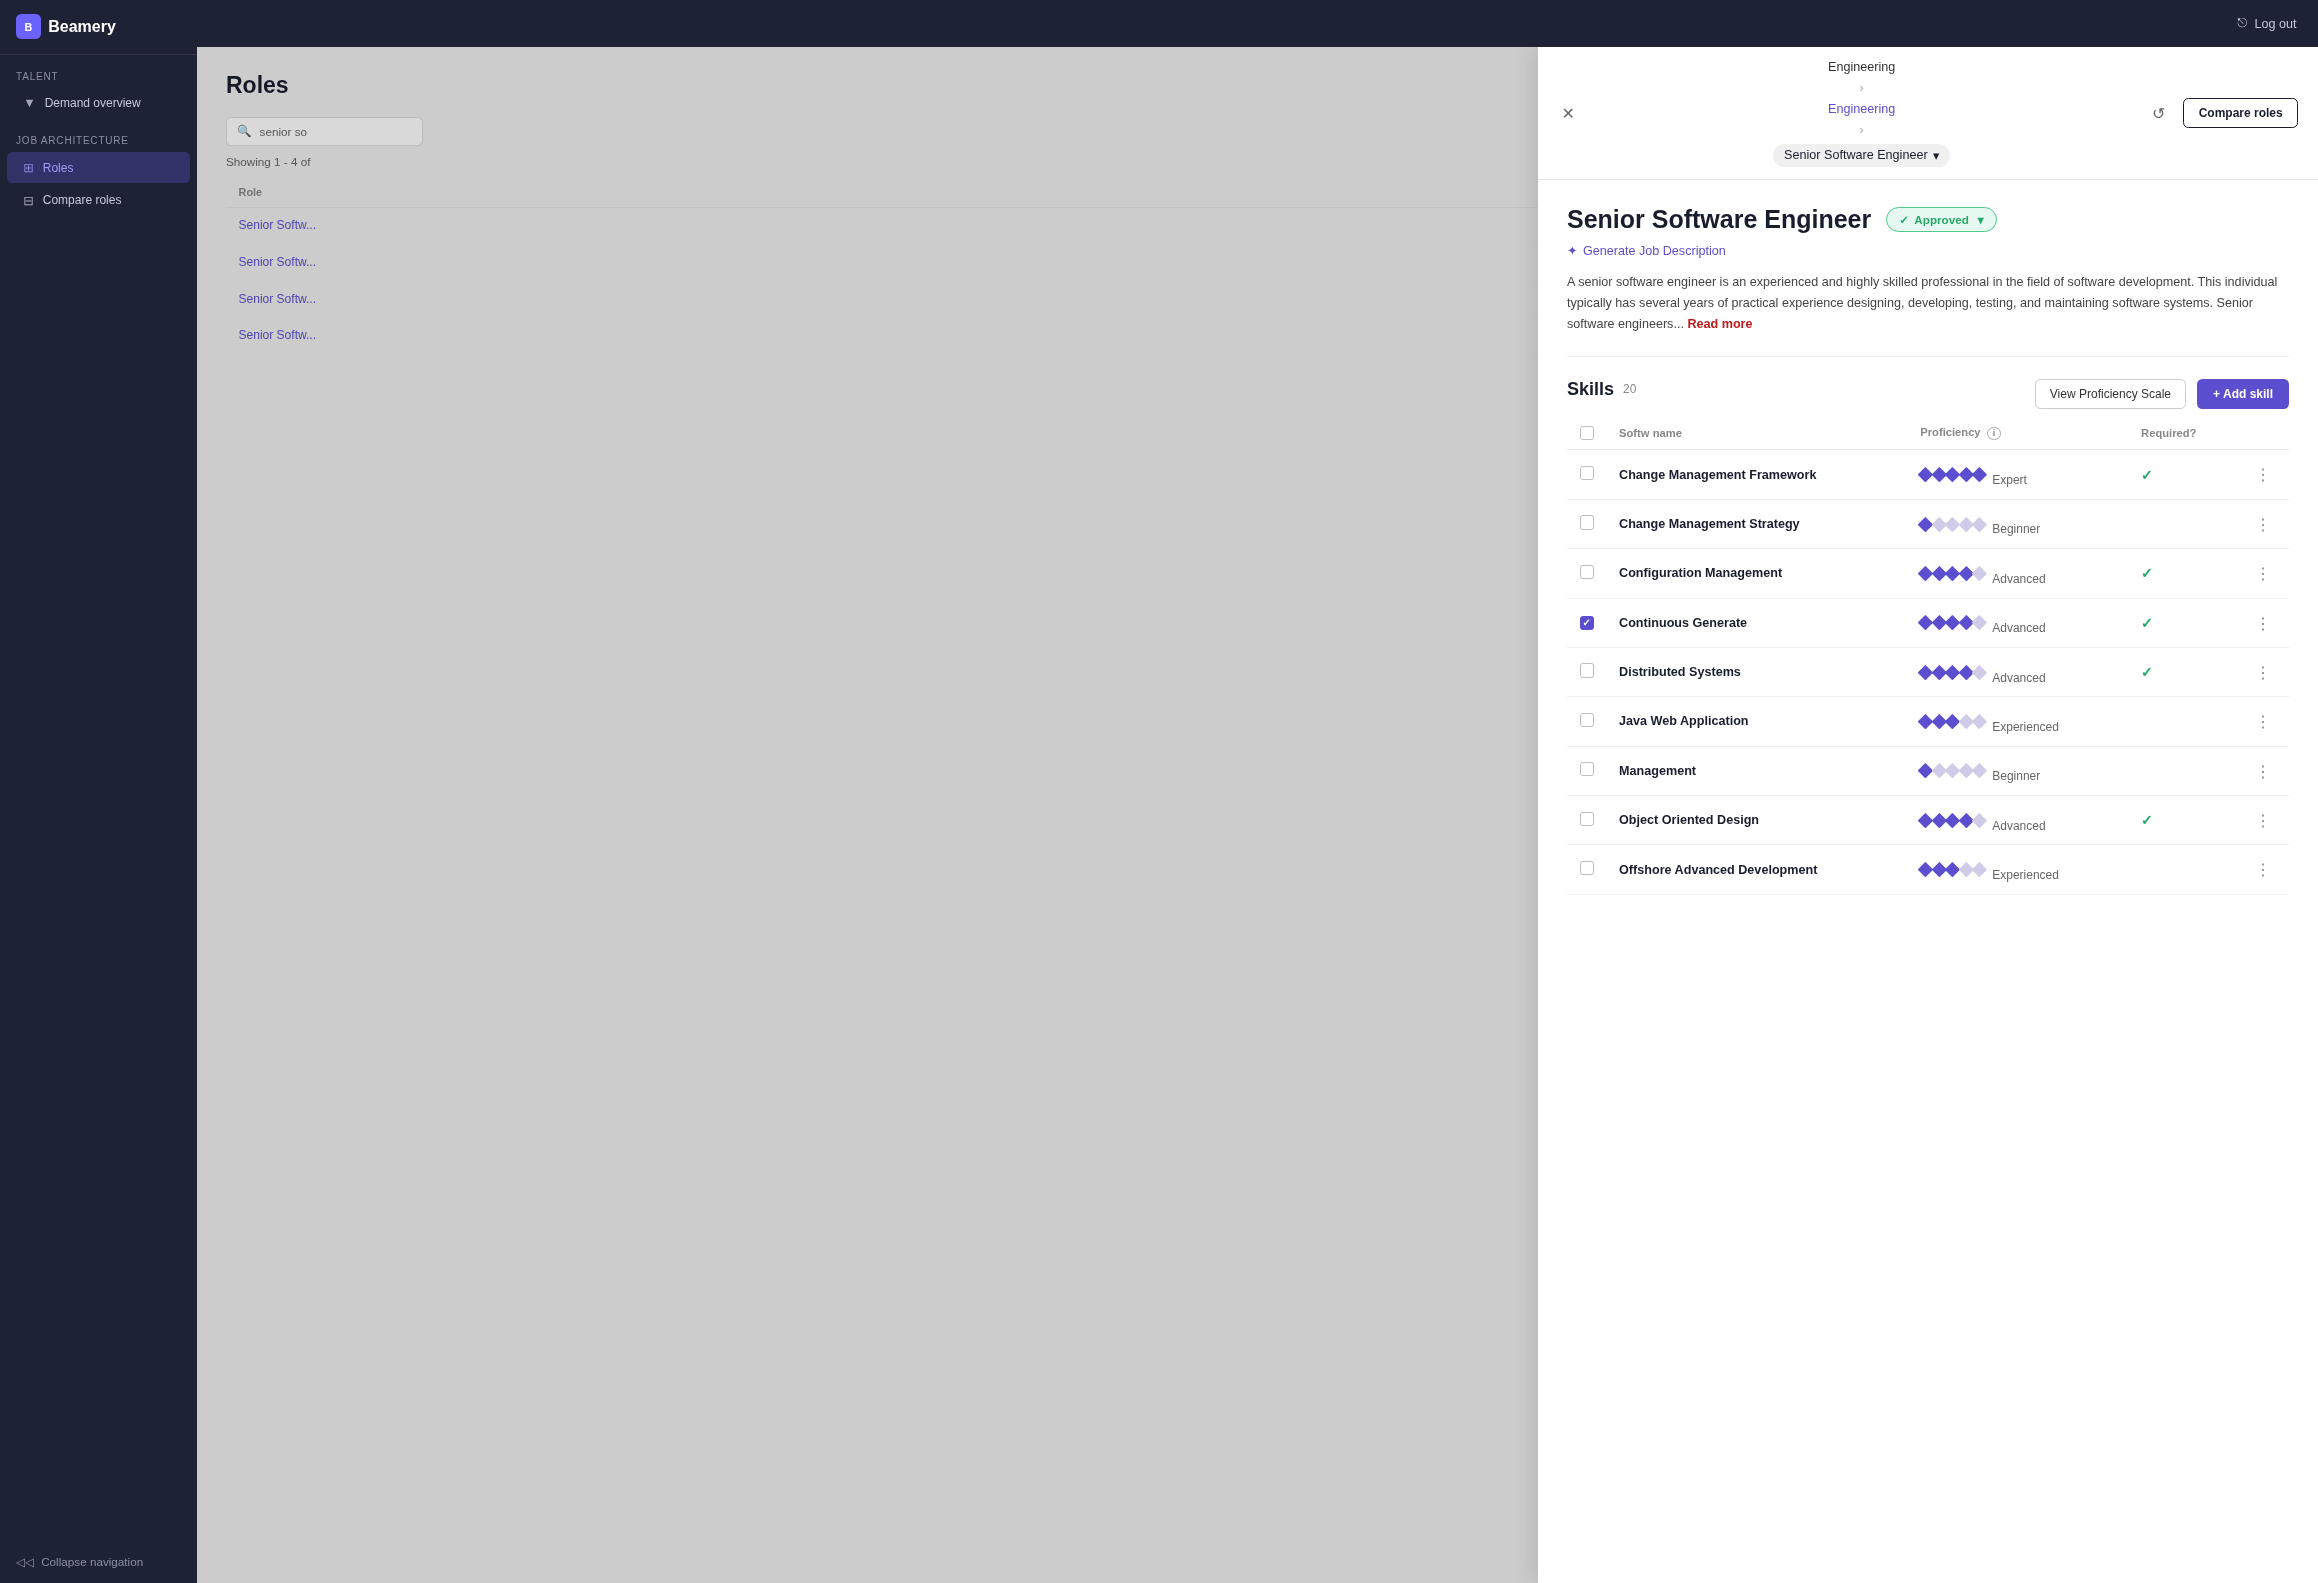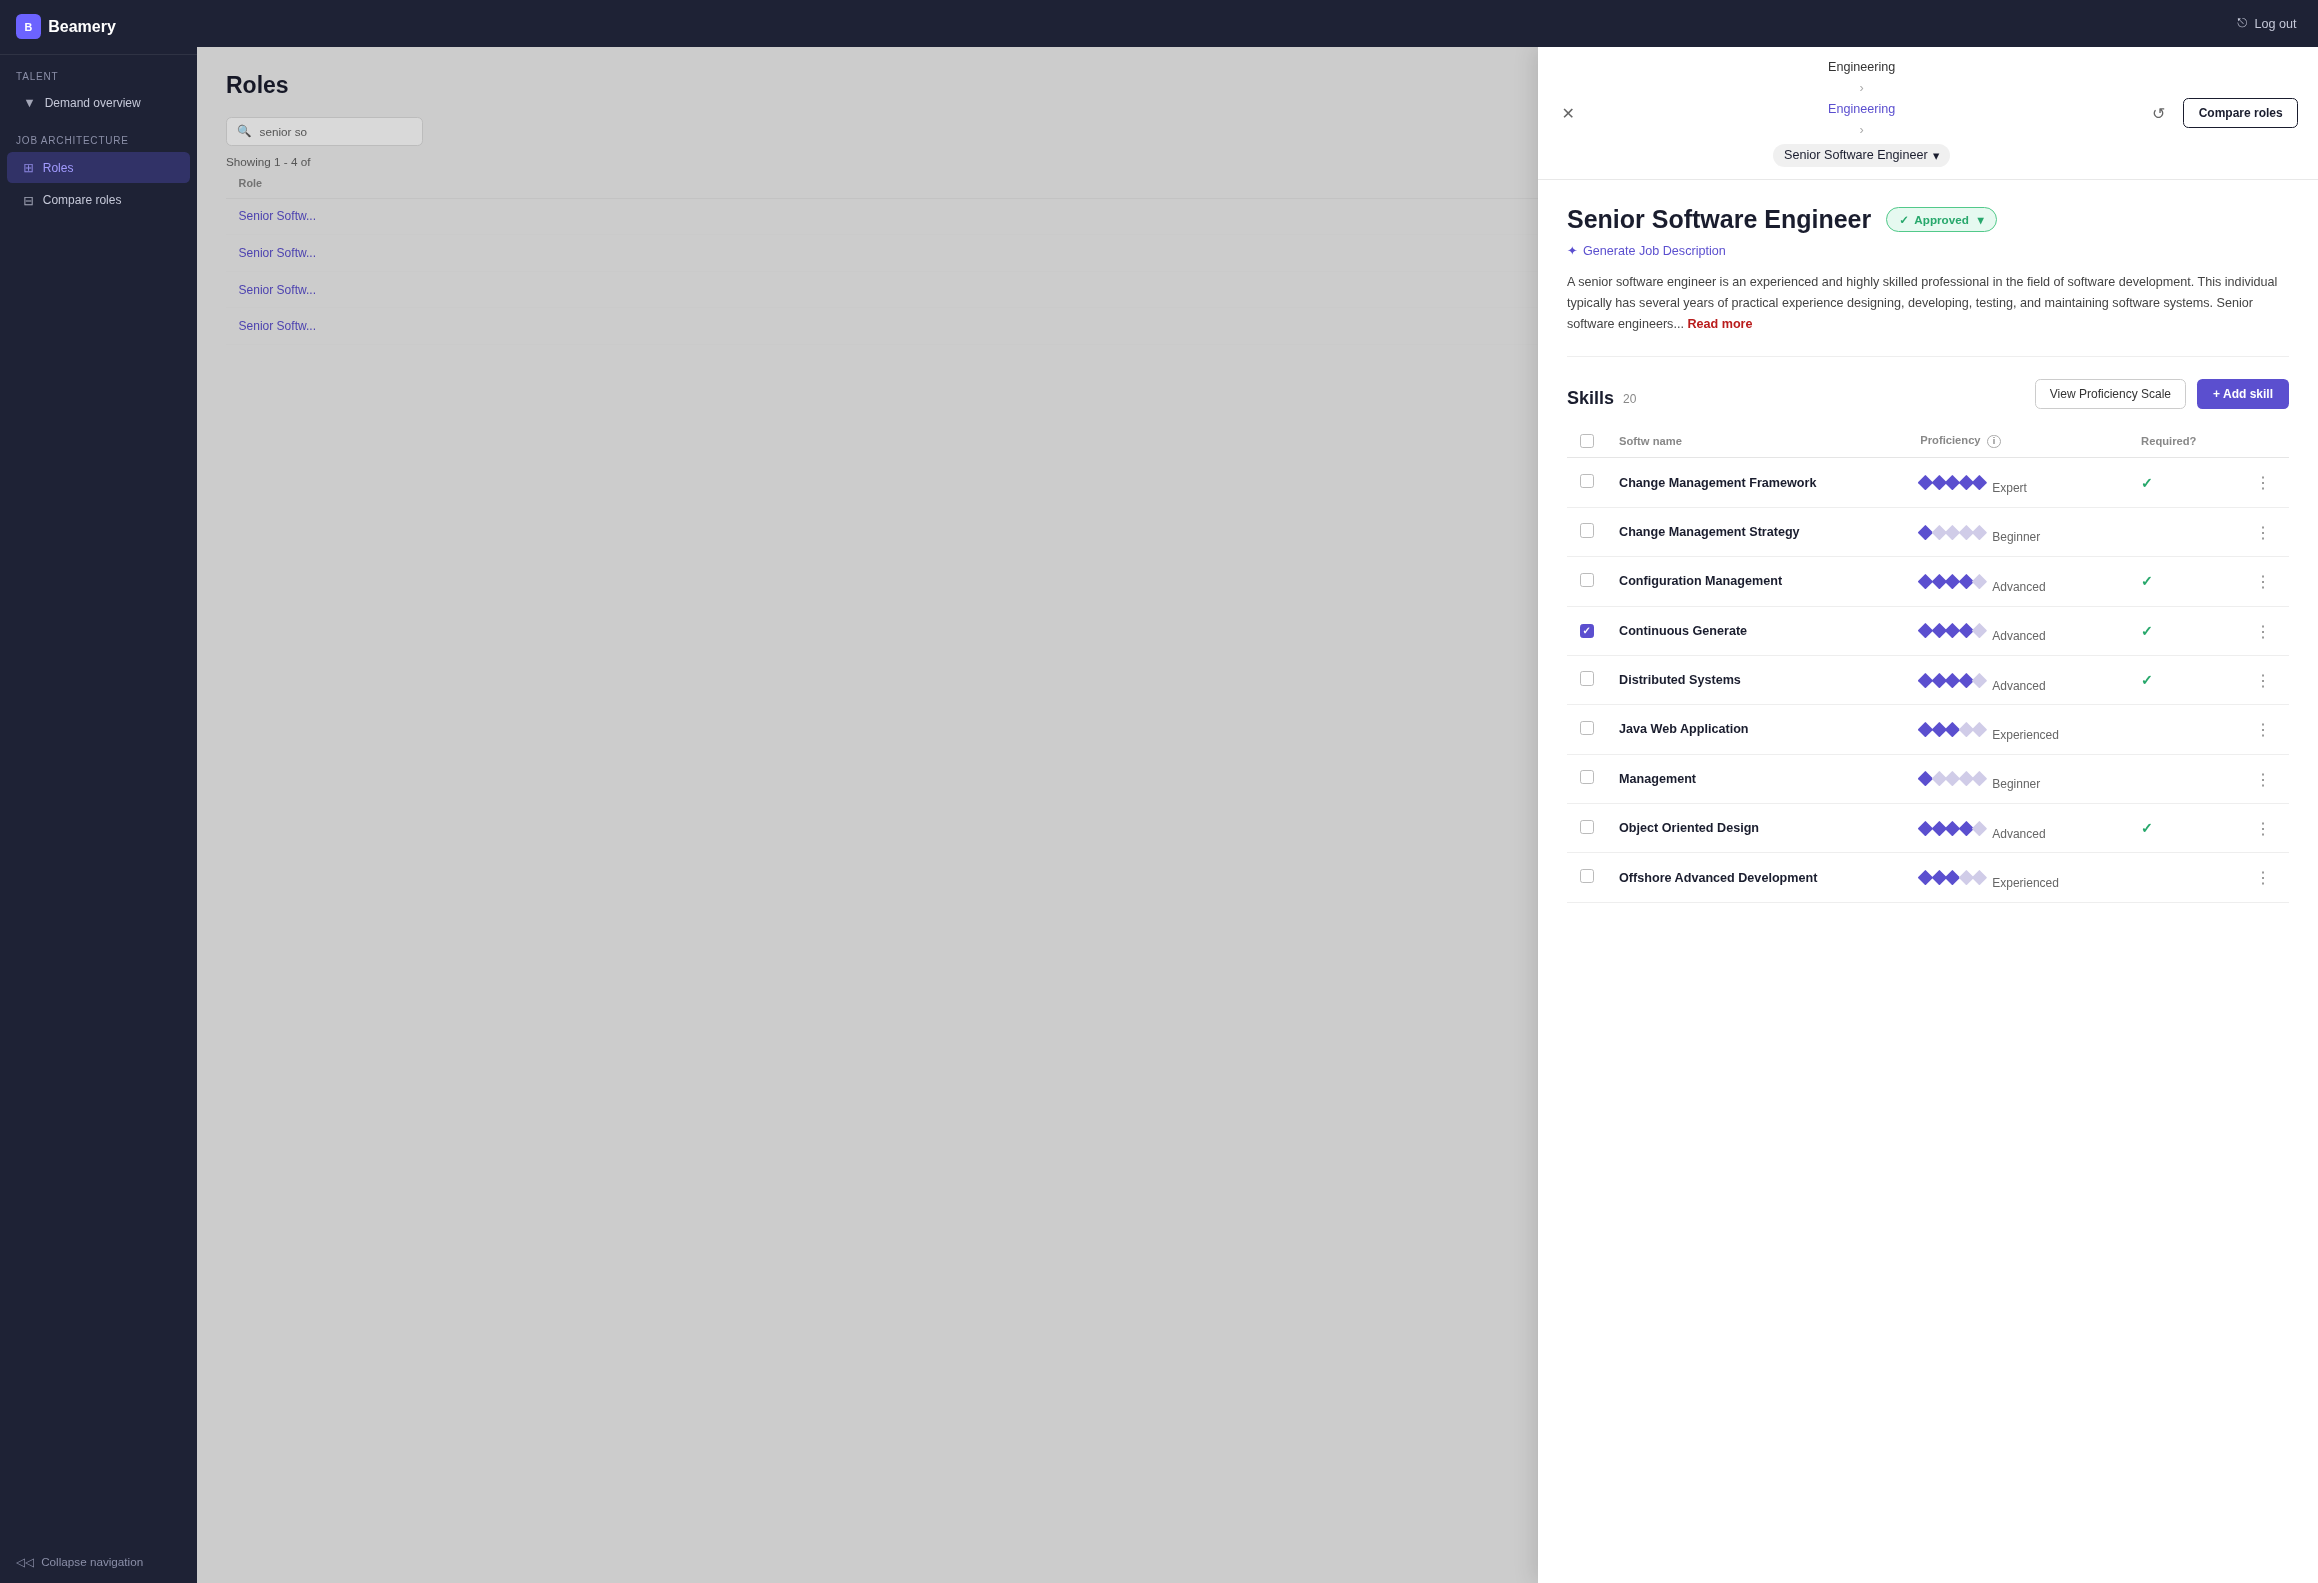--- a/index.html
+++ b/index.html
@@ -81,21 +81,21 @@
       font-size: 23px; font-weight: 700; color: #1a1d2e; margin-bottom: 18px;
     }
 
     
     .search-bar {
       display: flex; align-items: center; gap: 7.2px;
       background: #fff; border: 0.9px solid #ddd; border-radius: 5.4px;
       padding: 6.3px 10.8px; width: 197px; margin-bottom: 9px;
       font-size: 11.7px; color: #666;
     }
-    .showing-text { font-size: 11.7px; color: #666; }
+    .showing-text { font-size: 11.7px; color: #666; margin-bottom: 9px; }
     .roles-table { width: 100%; border-collapse: collapse; }
     .roles-table th {
       text-align: left; padding: 9px 12.6px;
       font-size: 10.8px; color: #888; font-weight: 600;
       border-bottom: 0.9px solid #e5e5e5;
     }
     .roles-table td {
       padding: 10.8px 12.6px; font-size: 12px;
       border-bottom: 0.9px solid #eee; color: #5b4fcf; cursor: pointer;
     }
@@ -165,22 +165,22 @@
 
     .role-description {
       font-size: 12.6px; line-height: 1.65; color: #444;
       margin-bottom: 21.5px; padding-bottom: 21.5px;
       border-bottom: 0.9px solid #eee;
     }
     .read-more { font-weight: 700; color: #b91c1c; cursor: pointer; }
 
     
     .skills-header {
-      display: flex; align-items: flex-end; justify-content: space-between;
-      margin-bottom: 16px;
+      display: flex; align-items: flex-start; justify-content: space-between;
+      margin-bottom: 8px;
       gap: 28px;
     }
     .skills-title {
       font-size: 18px; font-weight: 700; color: #1a1d2e; display: flex; align-items: center; gap: 9px;
     }
     .skills-count {
       font-size: 12px; font-weight: 400; color: #888;
     }
     .skills-actions { display: flex; align-items: center; gap: 10.8px; }
     .view-proficiency-btn {

